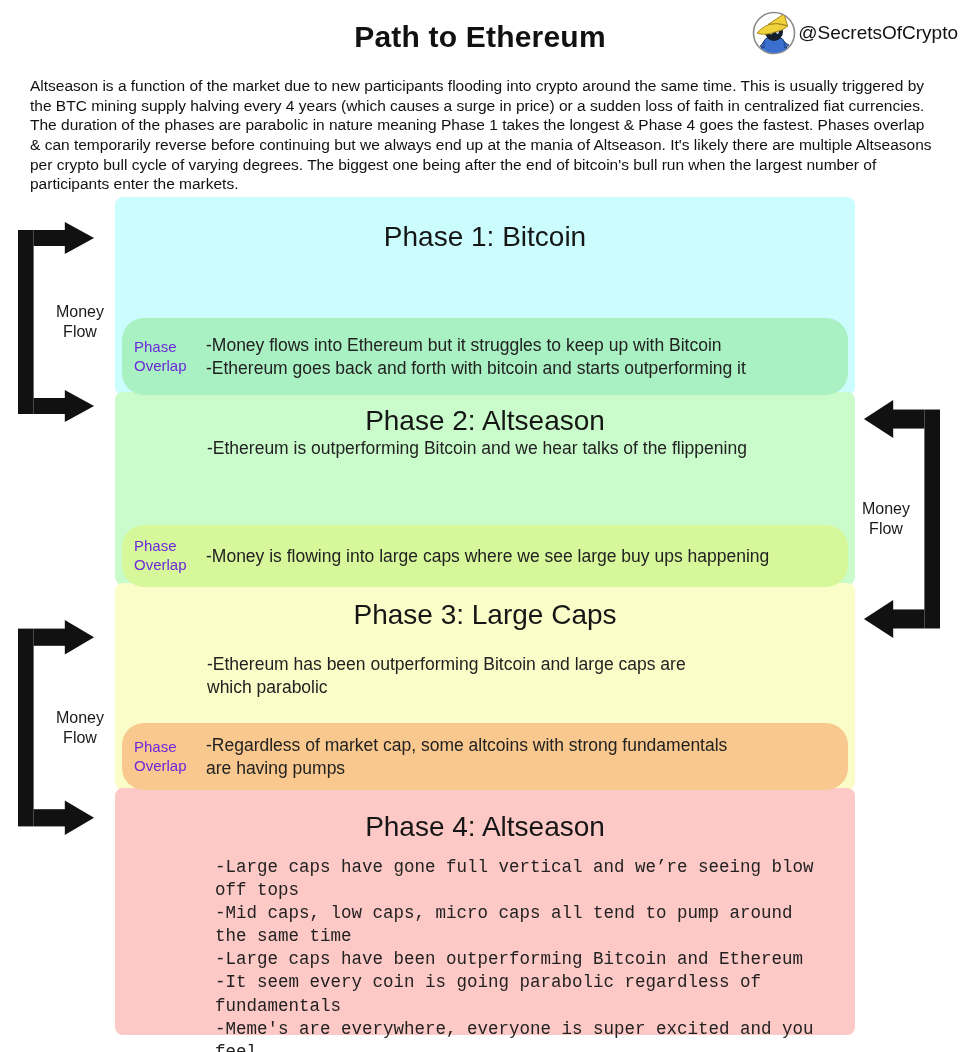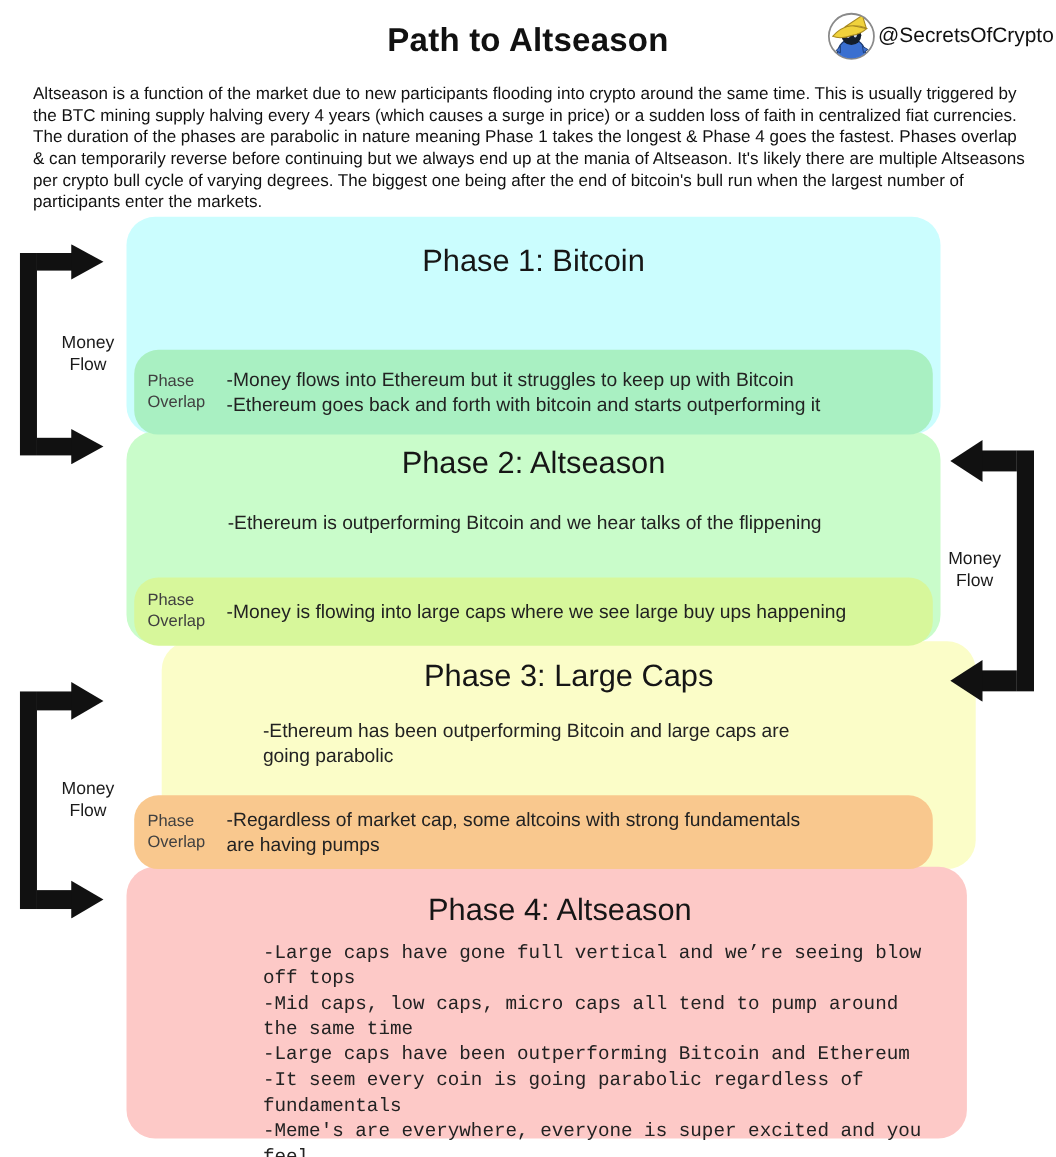--- a/index.html
+++ b/index.html
@@ -26,47 +26,47 @@
   
   .intro{
     position:absolute;top:76px;left:30px;width:902px;margin:0;
     font-size:15.5px;line-height:1.27;color:#111;
   }
 
   
   .diagram{position:absolute;top:197px;left:0;width:960px;height:855px;}
 
   .phase{
-    position:absolute;left:115px;width:740px;border-radius:26px;
+    position:absolute;left:115px;width:740px;border-radius:8px;
   }
   .phase h2{
     margin:0;text-align:center;font-weight:400;font-size:28px;color:#161616;
   }
   .bullets{
     margin-left:92px;margin-right:30px;font-size:17.5px;line-height:1.32;
     white-space:pre-line;color:#222;
   }
   .p1{top:0;height:198px;}
   .p2{top:195px;height:193px;}
   .p3{top:386px;height:207px;}
   .p4{top:591px;height:247px;}
   .p1 h2{padding-top:24px;} .p1 .bullets{margin-top:26px;}
-  .p2 h2{padding-top:13px;} .p2 .bullets{margin-top:27px;}
+  .p2 h2{padding-top:13px;} .p2 .bullets{}
   .p3 h2{padding-top:16px;} .p3 .bullets{margin-top:22px;}
   .p4 h2{padding-top:23px;} .p4 .bullets{margin-top:13px;margin-left:100px;font-family:Liberation Mono, monospace;}
 
   .overlap{
     position:absolute;left:122px;width:726px;border-radius:22px;
     display:flex;align-items:center;box-sizing:border-box;padding-left:12px;
   }
   .o1{top:121px;height:77px;}
   .o2{top:328px;height:62px;}
   .o3{top:526px;height:67px;}
   .olabel{
-    width:62px;flex:none;font-size:15px;line-height:1.25;color:#404040;
+    width:62px;flex:none;font-size:15px;line-height:1.25;color:#6d28d9;
     white-space:pre-line;
   }
   .obullets{
     margin-left:10px;font-size:17.5px;line-height:1.3;color:#222;
     white-space:pre-line;
   }
 
   
   .mf{position:absolute;}
   .mf svg{width:100%;height:100%;display:block;}
@@ -80,21 +80,21 @@
     color:#1a1a1a;white-space:pre-line;
   }
   .mf-left1 .mf-label,.mf-left2 .mf-label{left:22px;}
   .mf-right .mf-label{right:14px;}
 </style>
 </head>
 <body>
 
 <div class="page">
 
-  <h1 class="title">Path to Altseason</h1>
+  <h1 class="title">Path to Ethereum</h1>
 
   <div class="byline">
     <svg class="avatar" viewBox="0 0 44 44" aria-hidden="true">
       <defs>
           <clipPath id="avclip">
             <circle cx="22" cy="22" r="20"></circle>
           </clipPath>
         </defs>
       <circle cx="22" cy="22" r="20.5" fill="#ffffff" stroke="#8a8a8a" stroke-width="1.6"></circle>
       <g clip-path="url(#avclip)">
@@ -117,27 +117,27 @@
 
     <section class="phase p1" style="background: rgb(203, 253, 254);">
       <h2>Phase 1: Bitcoin</h2>
     </section>
 
     <section class="phase p2" style="background: rgb(201, 252, 202);">
       <h2>Phase 2: Altseason</h2>
       <div class="bullets">-Ethereum is outperforming Bitcoin and we hear talks of the flippening</div>
     </section>
 
-    <section class="phase p3" style="background: rgb(251, 253, 200); margin-left: 32px;">
+    <section class="phase p3" style="background: rgb(251, 253, 200);">
       <h2>Phase 3: Large Caps</h2>
       <div class="bullets">-Ethereum has been outperforming Bitcoin and large caps are
-going parabolic</div>
-    </section>
-
-    <section class="phase p4" style="background: rgb(253, 201, 199); padding-left: 24px;">
+which parabolic</div>
+    </section>
+
+    <section class="phase p4" style="background: rgb(253, 201, 199);">
       <h2>Phase 4: Altseason</h2>
       <div class="bullets">-Large caps have gone full vertical and we’re seeing blow off tops
 -Mid caps, low caps, micro caps all tend to pump around the same time
 -Large caps have been outperforming Bitcoin and Ethereum
 -It seem every coin is going parabolic regardless of fundamentals
 -Meme's are everywhere, everyone is super excited and you feel
 the mania in the air</div>
     </section>
 
     <div class="overlap o1" style="background: rgb(169, 240, 194);">

